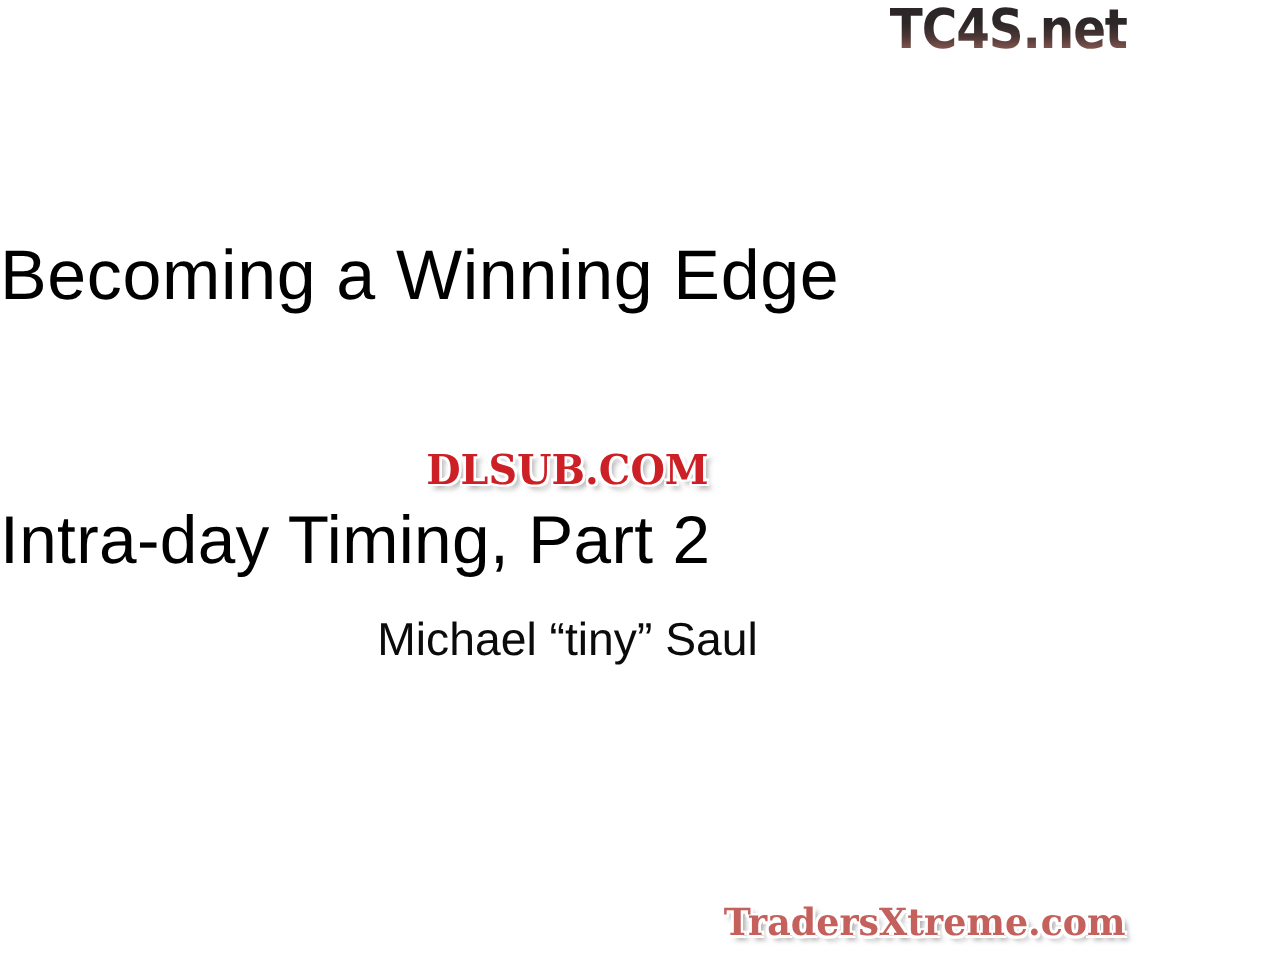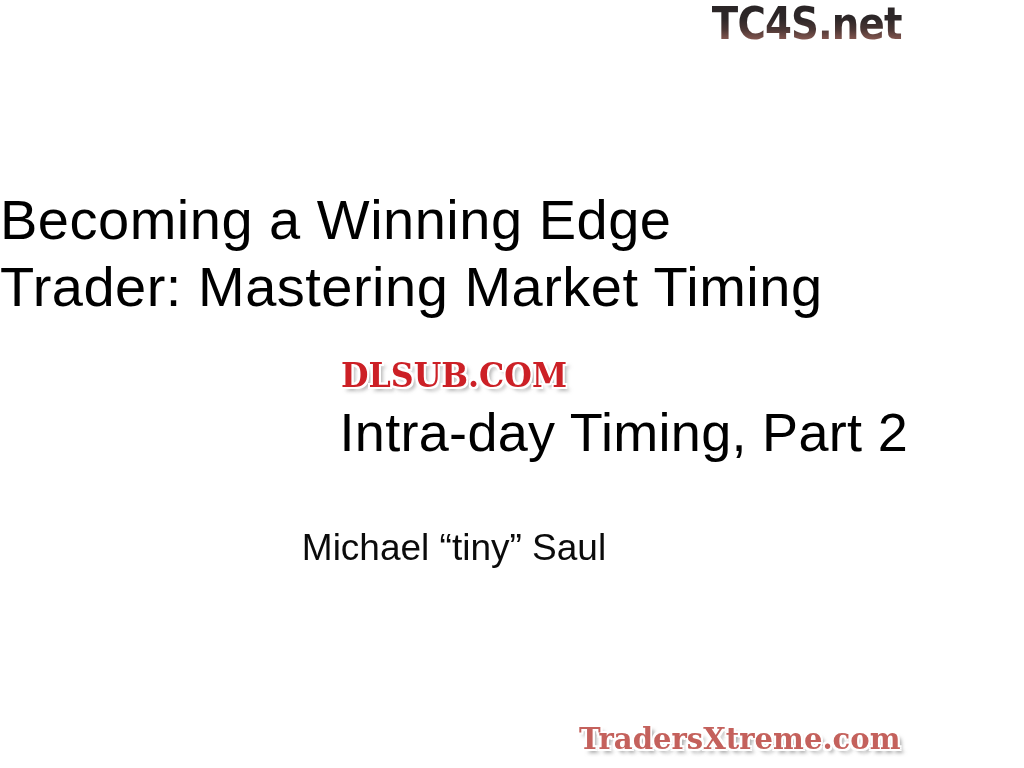--- a/index.html
+++ b/index.html
@@ -63,38 +63,38 @@
     white-space: nowrap;
     letter-spacing: 0.5px;
   }
 
   
   .subtitle-block {
     position: absolute;
     left: 0;
     right: 0;
     top: 400px;
-    text-align: right;
+    text-align: left;
   }
   .subtitle-line {
     font-family: "Liberation Sans", sans-serif;
     font-size: 54px;
     line-height: 64px;
     font-weight: 400;
     color: #000000;
     white-space: nowrap;
     letter-spacing: 0.3px;
   }
 
   
   .authors-block {
     position: absolute;
     left: 0;
     right: 0;
-    top: 520px;
+    top: 484px;
     text-align: center;
   }
   .author-line {
     font-family: "Liberation Sans", sans-serif;
     font-size: 37px;
     line-height: 56px;
     font-weight: 400;
     color: #0b0b0b;
     white-space: nowrap;
   }
@@ -145,21 +145,20 @@
 </style>
 </head>
 <body>
 
 <div id="slide">
 
   <div class="tc4s-logo">TC4S.net</div>
 
   <div class="title-block">
     <div class="title-line">Becoming a Winning Edge</div>
-    <div class="title-line">Trader: Mastering Market Timing</div>
   </div>
 
   <div class="dlsub-watermark">DLSUB.COM</div>
 
   <div class="subtitle-block">
     <div class="subtitle-line">Intra-day Timing, Part 2</div>
   </div>
 
   <div class="authors-block">
     <div class="author-line">Michael “tiny” Saul</div>

